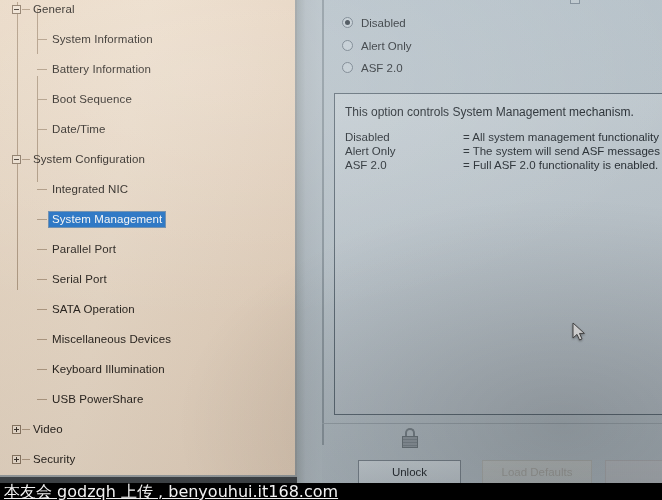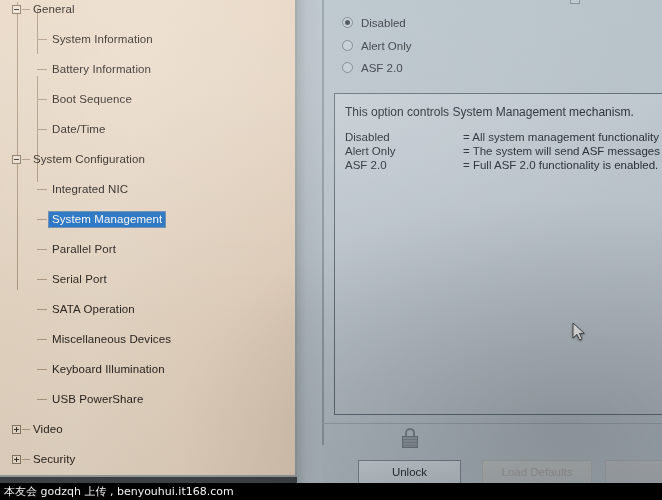--- a/index.html
+++ b/index.html
@@ -376,25 +376,26 @@
     bottom: 0;
     width: 662px;
     height: 17px;
     background: #000;
     z-index: 70;
   }
   #watermark-text {
     position: absolute;
     left: 4px;
     top: 1px;
-    font-size: 11px;
+    font-size: 16px;
     line-height: 15px;
     color: #f2f2f2;
     white-space: nowrap;
     font-family: "DejaVu Sans", sans-serif;
+    text-decoration: underline;
   }
 </style>
 </head>
 <body>
 
 <div id="screen">
 
   <div id="sidebar-panel">
     <div id="sidebar-inner">
 

